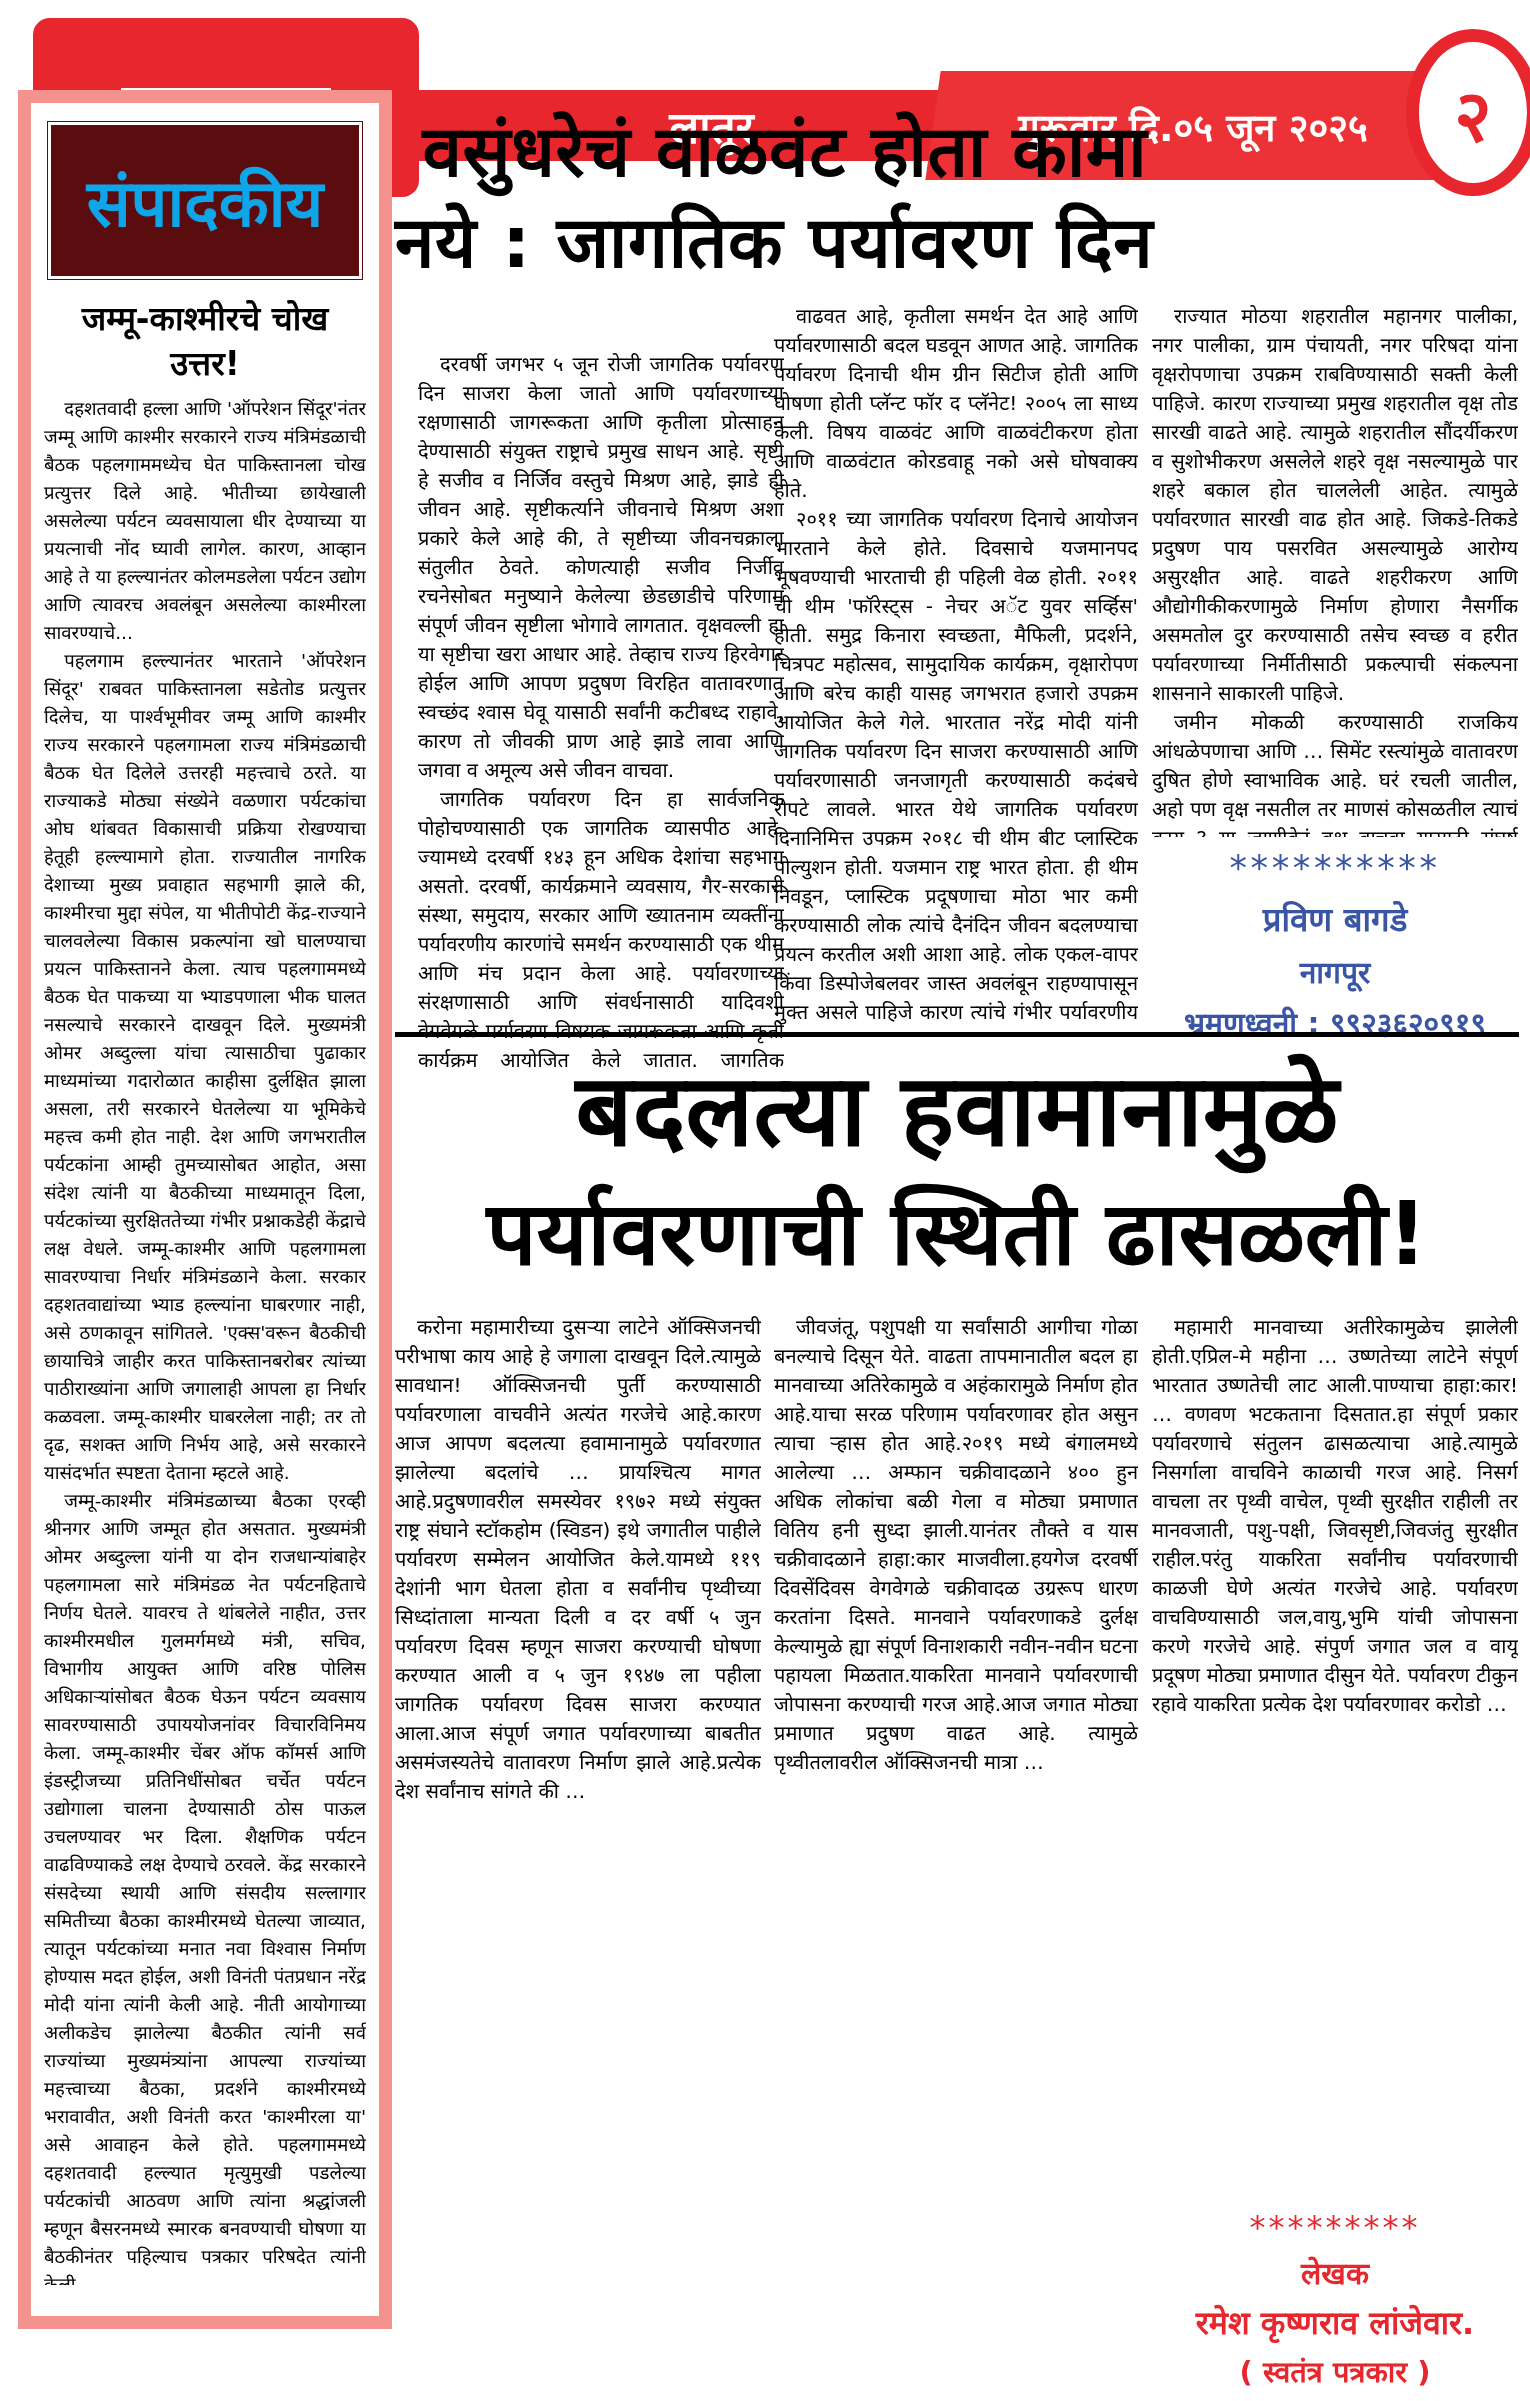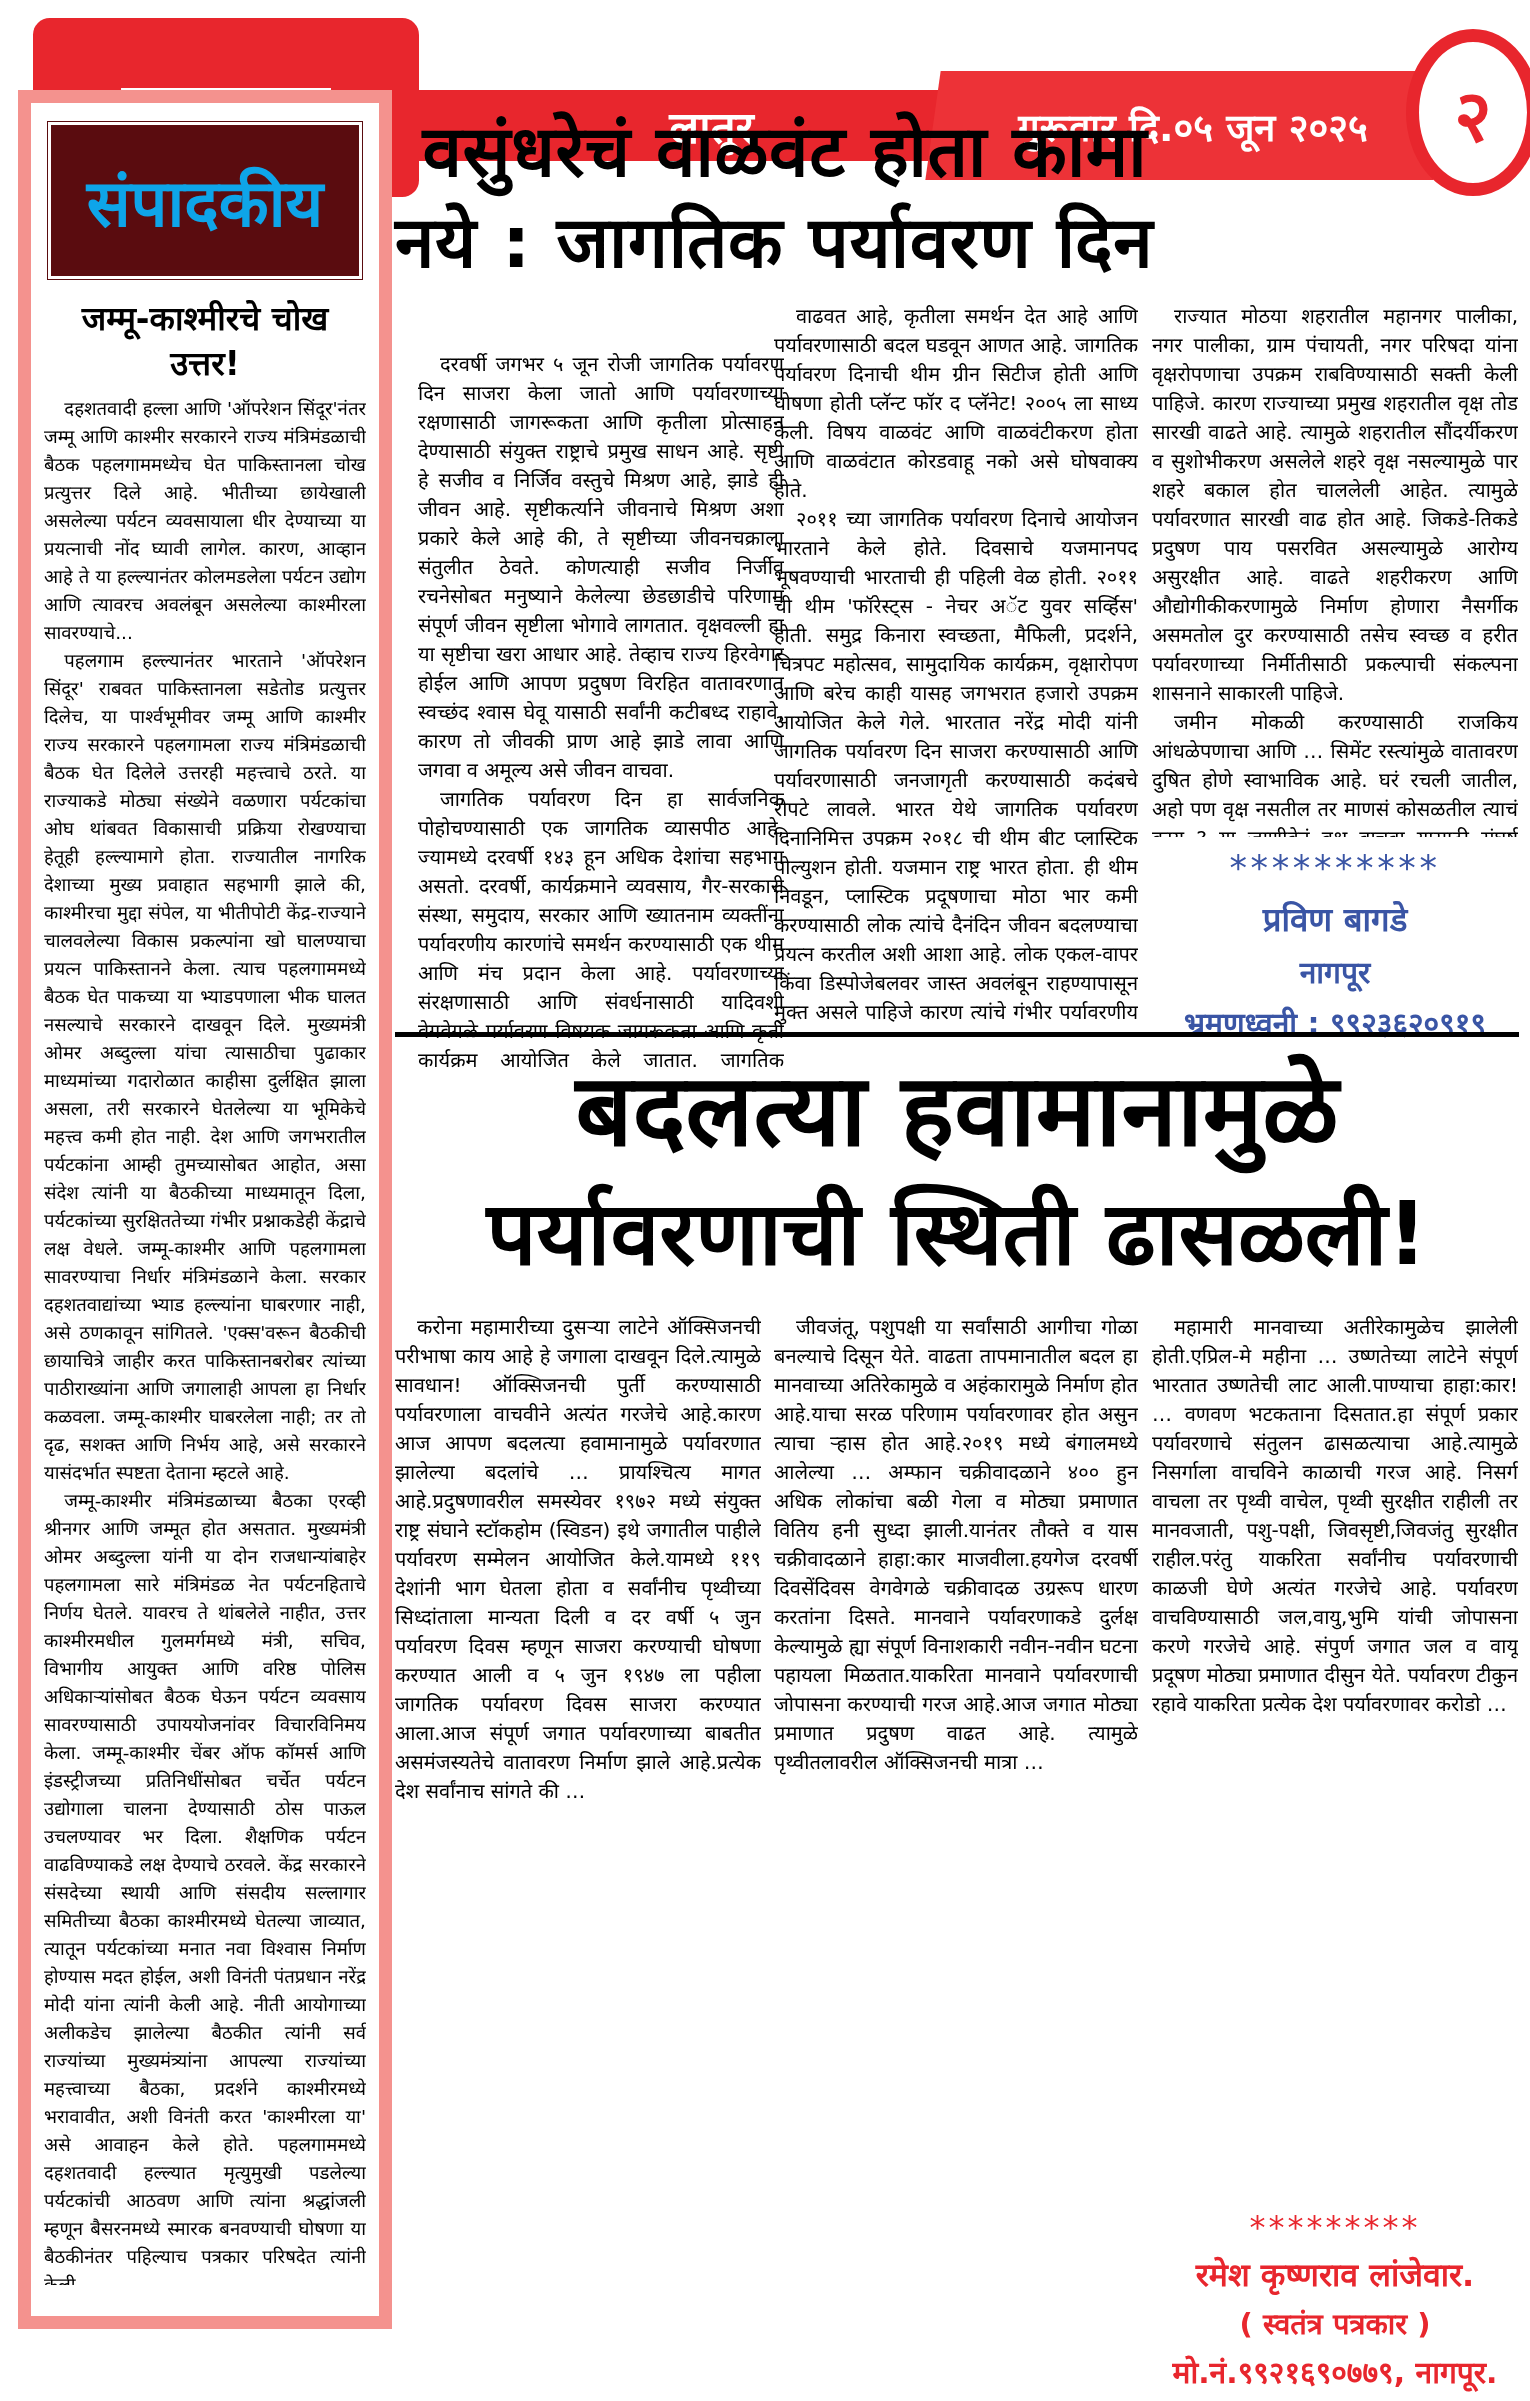--- a/index.html
+++ b/index.html
@@ -118,19 +118,20 @@
       <p class="para">करोना महामारीच्या दुसऱ्या लाटेने ऑक्सिजनची परीभाषा काय आहे हे जगाला दाखवून दिले.त्यामुळे सावधान! ऑक्सिजनची पुर्ती करण्यासाठी पर्यावरणाला वाचवीने अत्यंत गरजेचे आहे.कारण आज आपण बदलत्या हवामानामुळे पर्यावरणात झालेल्या बदलांचे … प्रायश्चित्य मागत आहे.प्रदुषणावरील समस्येवर १९७२ मध्ये संयुक्त राष्ट्र संघाने स्टॉकहोम (स्विडन) इथे जगातील पाहीले पर्यावरण सम्मेलन आयोजित केले.यामध्ये ११९ देशांनी भाग घेतला होता व सर्वांनीच पृथ्वीच्या सिध्दांताला मान्यता दिली व दर वर्षी ५ जुन पर्यावरण दिवस म्हणून साजरा करण्याची घोषणा करण्यात आली व ५ जुन १९४७ ला पहीला जागतिक पर्यावरण दिवस साजरा करण्यात आला.आज संपूर्ण जगात पर्यावरणाच्या बाबतीत असमंजस्यतेचे वातावरण निर्माण झाले आहे.प्रत्येक देश सर्वांनाच सांगते की …</p>
     </div>
   <div class="newscol a2c2">
       <p class="para">जीवजंतू, पशुपक्षी या सर्वांसाठी आगीचा गोळा बनल्याचे दिसून येते. वाढता तापमानातील बदल हा मानवाच्या अतिरेकामुळे व अहंकारामुळे निर्माण होत आहे.याचा सरळ परिणाम पर्यावरणावर होत असुन त्याचा ऱ्हास होत आहे.२०१९ मध्ये बंगालमध्ये आलेल्या … अम्फान चक्रीवादळाने ४०० हुन अधिक लोकांचा बळी गेला व मोठ्या प्रमाणात वितिय हनी सुध्दा झाली.यानंतर तौक्ते व यास चक्रीवादळाने हाहा:कार माजवीला.हयगेज दरवर्षी दिवसेंदिवस वेगवेगळे चक्रीवादळ उग्ररूप धारण करतांना दिसते. मानवाने पर्यावरणाकडे दुर्लक्ष केल्यामुळे ह्या संपूर्ण विनाशकारी नवीन-नवीन घटना पहायला मिळतात.याकरिता मानवाने पर्यावरणाची जोपासना करण्याची गरज आहे.आज जगात मोठ्या प्रमाणात प्रदुषण वाढत आहे. त्यामुळे पृथ्वीतलावरील ऑक्सिजनची मात्रा …</p>
     </div>
   <div class="newscol a2c3">
       <p class="para">महामारी मानवाच्या अतीरेकामुळेच झालेली होती.एप्रिल-मे महीना … उष्णतेच्या लाटेने संपूर्ण भारतात उष्णतेची लाट आली.पाण्याचा हाहा:कार! … वणवण भटकताना दिसतात.हा संपूर्ण प्रकार पर्यावरणाचे संतुलन ढासळत्याचा आहे.त्यामुळे निसर्गाला वाचविने काळाची गरज आहे. निसर्ग वाचला तर पृथ्वी वाचेल, पृथ्वी सुरक्षीत राहीली तर मानवजाती, पशु-पक्षी, जिवसृष्टी,जिवजंतु सुरक्षीत राहील.परंतु याकरिता सर्वांनीच पर्यावरणाची काळजी घेणे अत्यंत गरजेचे आहे. पर्यावरण वाचविण्यासाठी जल,वायु,भुमि यांची जोपासना करणे गरजेचे आहे. संपुर्ण जगात जल व वायू प्रदूषण मोठ्या प्रमाणात दीसुन येते. पर्यावरण टीकुन रहावे याकरिता प्रत्येक देश पर्यावरणावर करोडो …</p>
     </div>
   <div class="author2">
     <div class="stars">*********</div>
+    <div class="role">लेखक</div>
     <div class="name">रमेश कृष्णराव लांजेवार.</div>
     <div class="title">( स्वतंत्र पत्रकार )</div>
     <div class="phone">मो.नं.९९२१६९०७७९, नागपूर.</div>
   </div>
 
 </div>
 
 
 </body></html>

